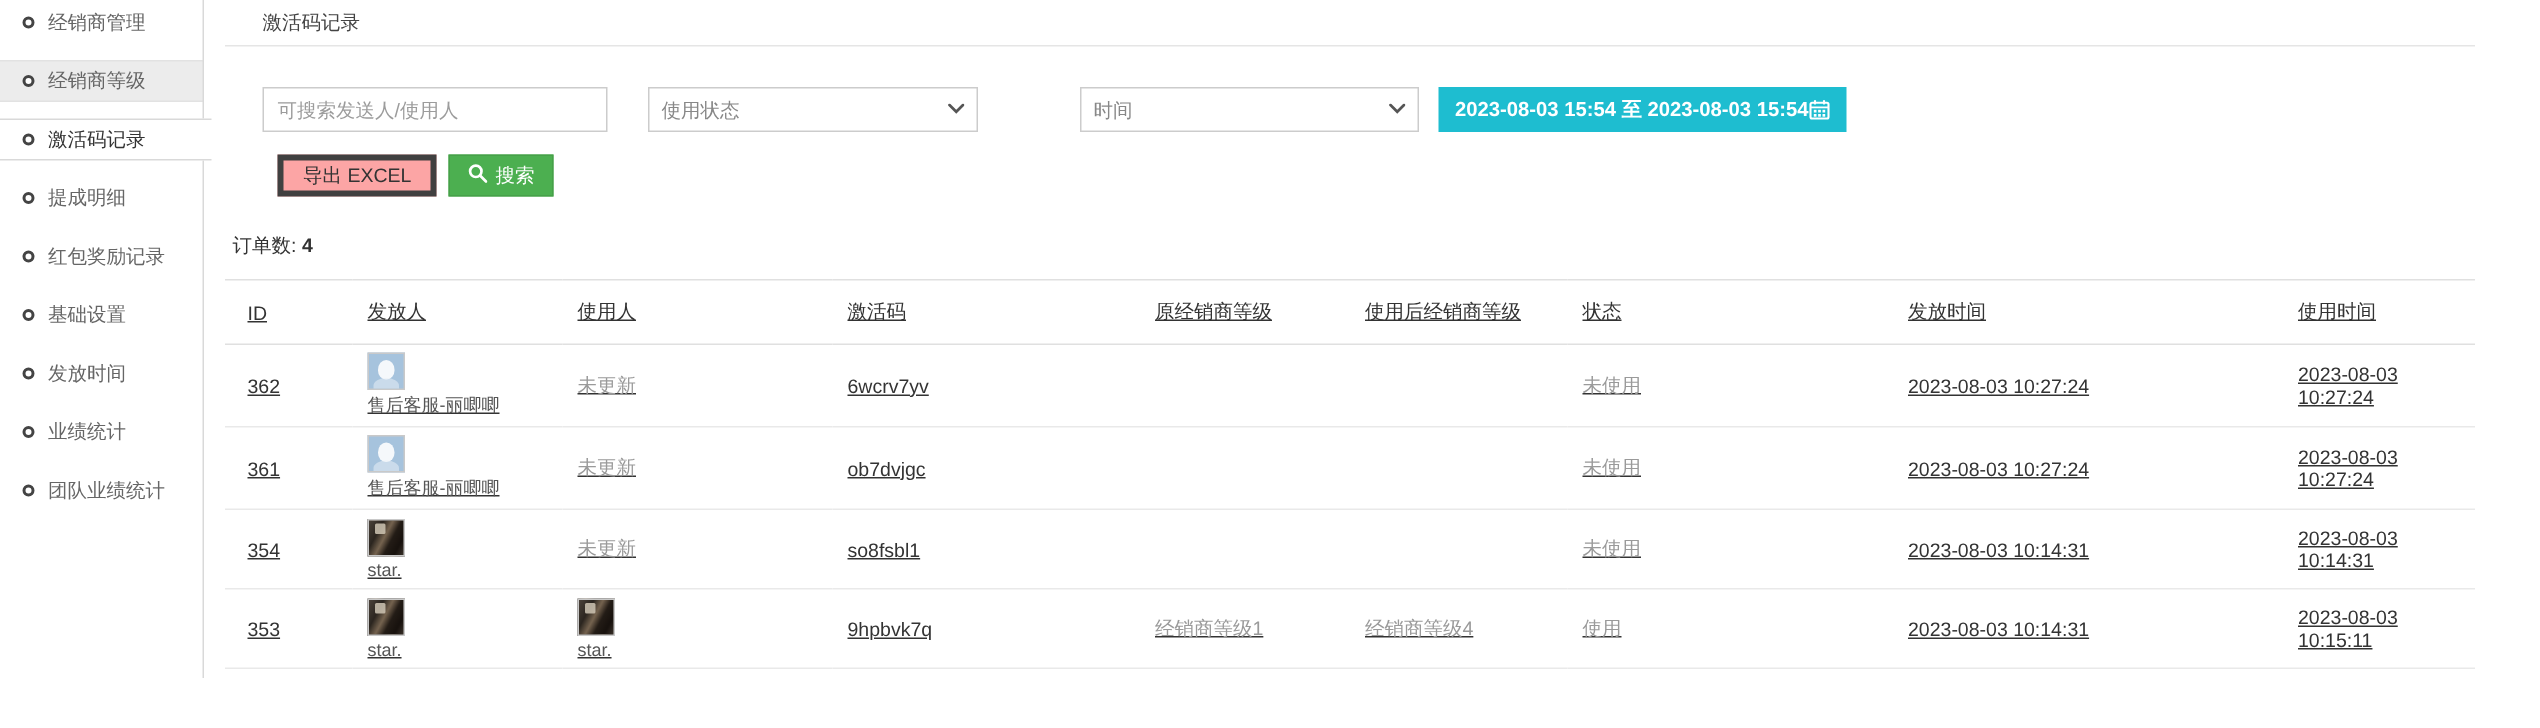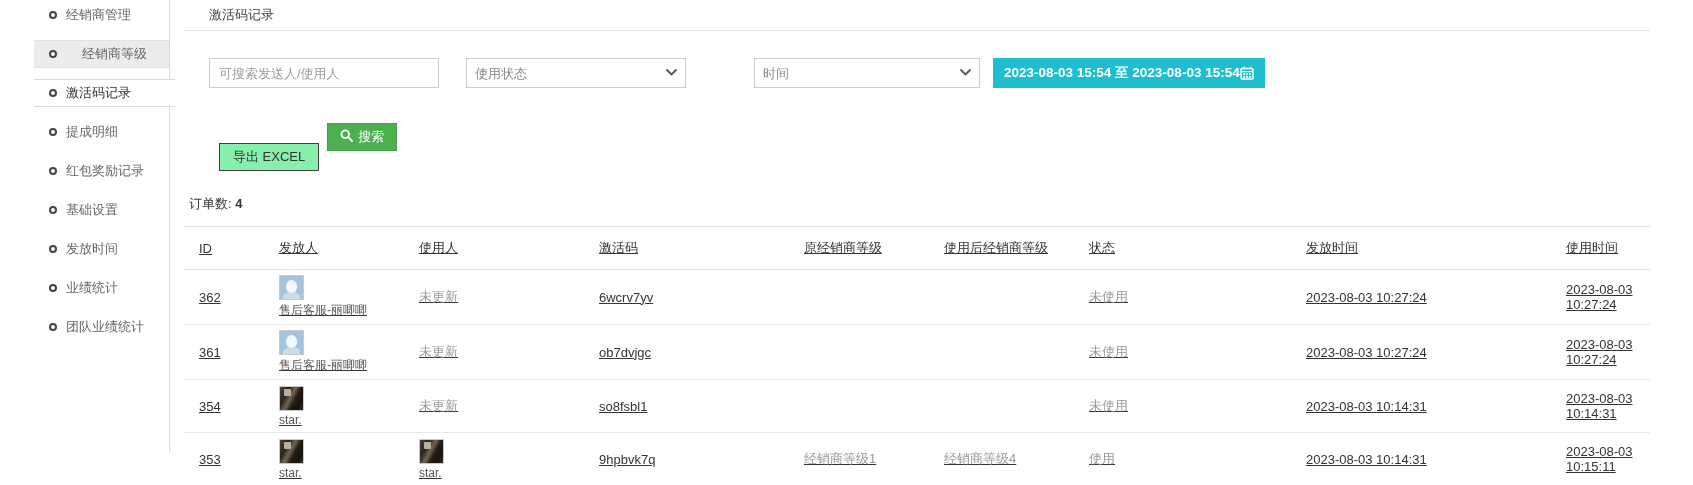--- a/index.html
+++ b/index.html
@@ -1,44 +1,44 @@
 <!DOCTYPE html>
 <html><head>
 <meta charset="utf-8">
 <style>
   * { box-sizing: border-box; margin: 0; padding: 0; }
   html, body { background: #fff; }
   body { font-family: "Liberation Sans", sans-serif; font-size: 13px; color: #333; }
-  .layout { width: 1650px; height: 485px; display: flex; overflow: hidden; position: relative; background: #fff; padding-left: 34px; }
+  .layout { width: 1650px; height: 485px; display: flex; overflow: hidden; position: relative; background: #fff; }
 
   
   .sidebar { width: 136px; flex-shrink: 0; position: relative; padding-top: 1px; }
   .sidebar-vline { position: absolute; top: 0; right: 0; width: 1px; height: 452px; background: #d9d9d9; z-index: 1; }
   .side-item { height: 28px; margin-bottom: 11px; display: flex; align-items: center; padding-left: 15px; color: #666; cursor: pointer; white-space: nowrap; }
   .side-item .circle { width: 8px; height: 8px; border: 2px solid #444; border-radius: 50%; margin-right: 9px; flex-shrink: 0; background: #fff; }
-  .side-item.gray { background: #ececec; border-top: 1px solid #e2e2e2; border-bottom: 1px solid #e2e2e2; gap: 16px; }
+  .side-item.gray { background: #ececec; border-top: 1px solid #e2e2e2; border-bottom: 1px solid #e2e2e2; }
   .side-item.active { position: relative; z-index: 2; width: 141px; background: #fff; border-top: 1px solid #d9d9d9; border-bottom: 1px solid #d9d9d9; color: #333; }
 
   
   .main { flex: 1; padding-left: 14px; min-width: 0; }
   .page-header { height: 31px; line-height: 30px; border-bottom: 1px solid #e5e5e5; padding-left: 25px; color: #444; }
 
   .filter-row { display: flex; align-items: center; margin: 27px 0 0 25px; }
   .text-input { width: 230px; height: 30px; border: 1px solid #ccc; padding: 0 9px; font-size: 13px; color: #333; font-family: inherit; outline: none; }
   .text-input::placeholder { color: #9c9c9c; }
   .select-wrap { position: relative; }
   .select-wrap.first { margin-left: 27px; width: 220px; border-radius: 14px; }
   .select-wrap.second { margin-left: 68px; width: 226px; }
   select { width: 100%; height: 30px; border: 1px solid #ccc; background: #fff; color: #888; font-size: 13px; padding: 0 24px 0 8px; appearance: none; -webkit-appearance: none; font-family: inherit; outline: none; }
   .chev { position: absolute; right: 9px; top: 11px; pointer-events: none; line-height: 0; }
   .date-btn { margin-left: 13px; height: 30px; border: none; background: #1ebdd0; color: #fff; font-weight: bold; font-size: 13.5px; padding: 0 11px; display: flex; align-items: center; gap: 0; cursor: pointer; font-family: inherit; }
   .date-btn svg { display: block; }
 
   .button-row { display: flex; align-items: center; margin: 15px 0 0 35px; }
-  .export-btn { height: 28px; background: #86efac; border: 1px solid #404040; color: #333; font-size: 13px; padding: 0 13px; cursor: pointer; font-family: inherit; margin-top: 40px; }
+  .export-btn { height: 28px; background: #fca5a5; border: 4px solid #404040; color: #333; font-size: 13px; padding: 0 13px; cursor: pointer; font-family: inherit; }
   .search-btn { height: 28px; margin-left: 8px; background: #4caf50; border: 1px solid #46a049; color: #fff; font-size: 13px; padding: 0 12px; display: flex; align-items: center; gap: 5px; cursor: pointer; font-family: Liberation Serif, serif; }
 
   .stats { margin: 24px 0 0 5px; color: #333; }
   .stats b { font-weight: bold; }
 
   
   table { width: 100%; border-collapse: collapse; table-layout: fixed; margin-top: 13px; text-decoration: underline; }
   thead th { border-top: 1px solid #e0e0e0; border-bottom: 1px solid #e0e0e0; font-weight: normal; text-align: left; color: #333; padding: 12px 10px; }
   tbody td { border-bottom: 1px solid #e9e9e9; padding: 5px 10px; vertical-align: middle; color: #333; height: 53px; }
   th:first-child, td:first-child { padding-left: 15px; }

